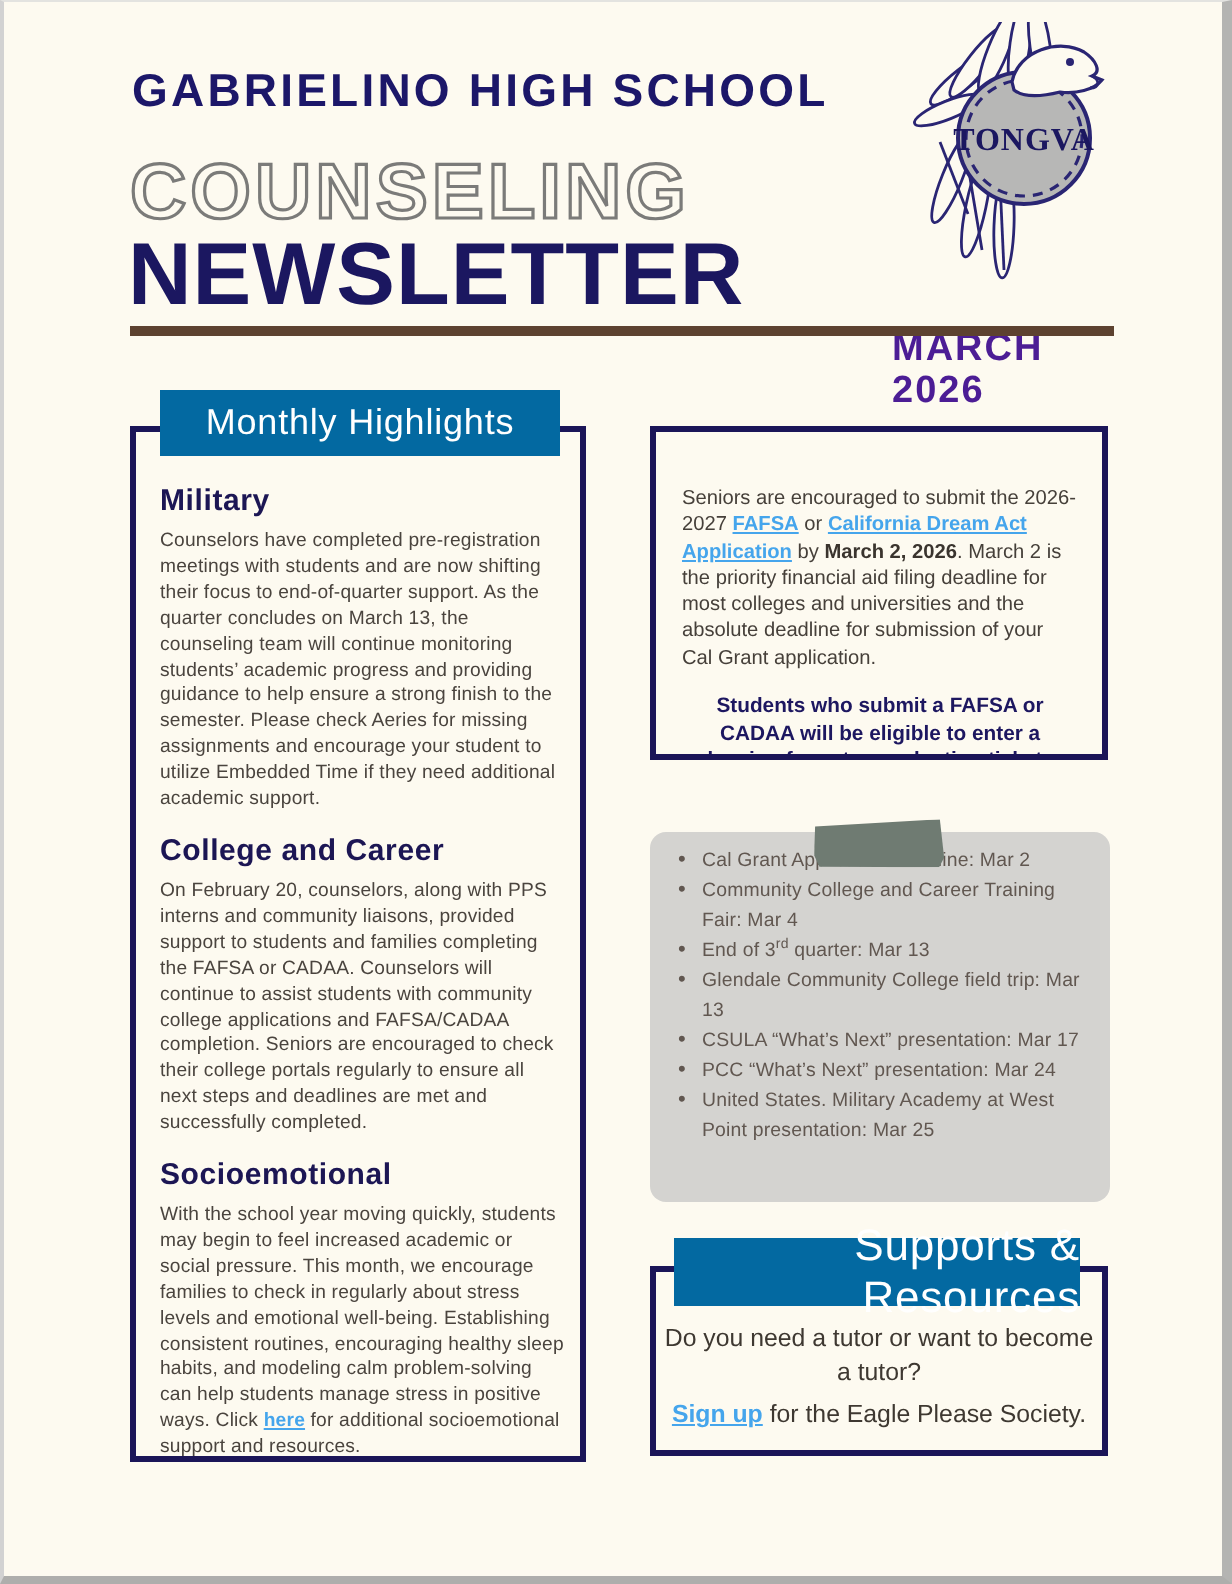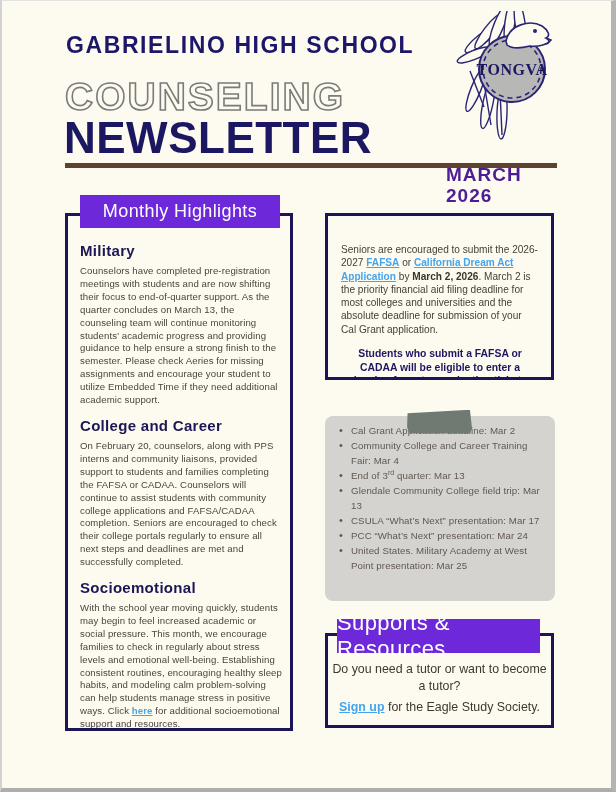--- a/index.html
+++ b/index.html
@@ -34,23 +34,23 @@
   }
   .brown-rule {
     position:absolute; left:63px; top:162px; width:492px; height:5px;
     background:#5d4230;
   }
   .logo { position:absolute; left:452px; top:10px; width:106px; height:134px; }
 
   
   .navy-box { position:absolute; border:3px solid #1b1558; background:#fdfaf0; overflow:hidden; }
   .bar {
-    position:absolute; background:#6d28d9; color:#ffffff;
+    position:absolute; background:#0369a1; color:#ffffff;
     display:flex; align-items:center; justify-content:center;
-    font-size:18px; letter-spacing:0.4px; z-index:3;
+    font-size:18px; letter-spacing:0.4px; z-index:3;text-align:right;
   }
 
   .left-box   { left:63px;  top:212px; width:228px; height:518px; }
   .left-bar   { left:78px;  top:194px; width:200px; height:33px; }
 
   .rem-box    { left:323px; top:212px; width:229px; height:167px; }
   .rem-bar    { left:335px; top:195px; width:203px; height:33px; }
 
   .sup-box    { left:323px; top:632px; width:229px; height:95px; }
   .sup-bar    { left:335px; top:618px; width:203px; height:34px; font-size:22px; }
@@ -186,17 +186,17 @@
       <li>United States. Military Academy at West Point presentation: Mar 25</li>
     </ul>
   </div>
   <div class="tape"></div>
 
   <div class="bar sup-bar">Supports &amp; Resources</div>
 
   <div class="navy-box sup-box">
     <div class="sup-content">
       <div>Do you need a tutor or want to become a tutor?</div>
-      <div class="sup-signup"><a class="link">Sign up</a><span> for the Eagle Study Society.</span></div>
+      <div class="sup-signup"><a class="link">Sign up</a><span> for the Eagle Please Society.</span></div>
     </div>
   </div>
 
 </div>
 
 </body></html>

